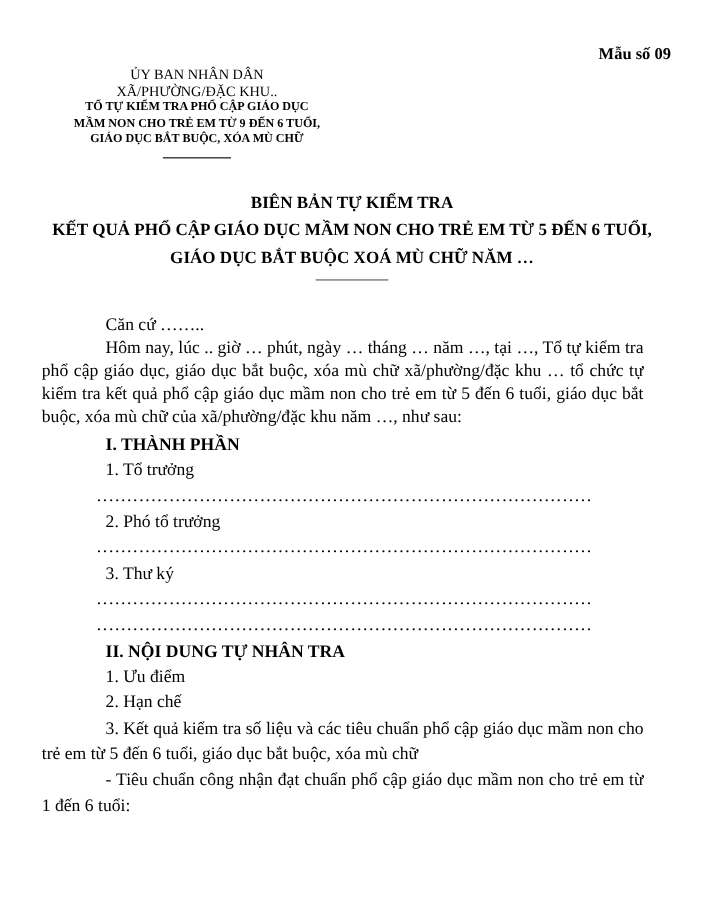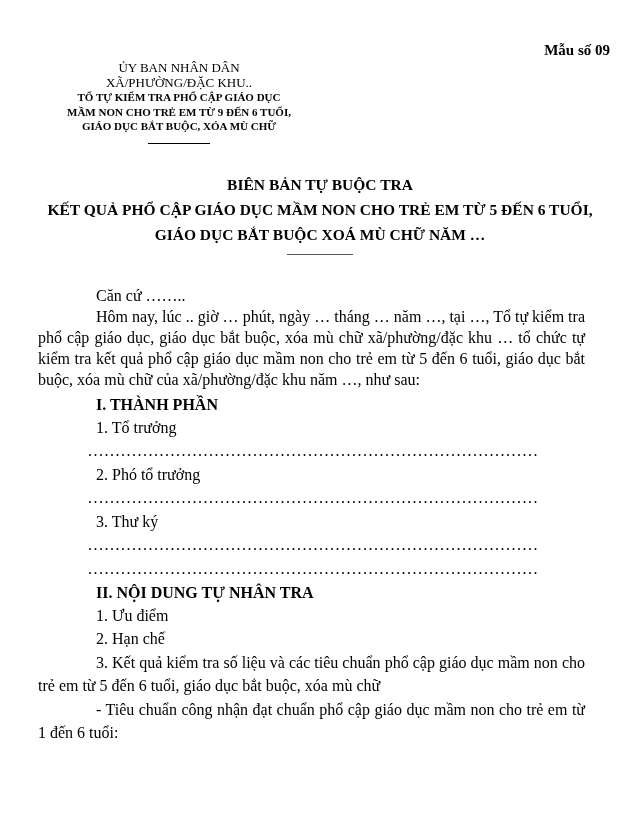--- a/index.html
+++ b/index.html
@@ -120,21 +120,21 @@
       <div class="hl-regular">ỦY BAN NHÂN DÂN</div>
       <div class="hl-regular">XÃ/PHƯỜNG/ĐẶC KHU..</div>
       <div class="hl-bold">TỔ TỰ KIỂM TRA PHỔ CẬP GIÁO DỤC</div>
       <div class="hl-bold">MẦM NON CHO TRẺ EM TỪ 9 ĐẾN 6 TUỔI,</div>
       <div class="hl-bold">GIÁO DỤC BẮT BUỘC, XÓA MÙ CHỮ</div>
       <div class="rule rule-left"></div>
     </div>
   </div>
 
   <div class="title-block">
-    <div class="title-line">BIÊN BẢN TỰ BUỘC TRA</div>
+    <div class="title-line">BIÊN BẢN TỰ KIỂM TRA</div>
     <div class="title-line">KẾT QUẢ PHỔ CẬP GIÁO DỤC MẦM NON CHO TRẺ EM TỪ 5 ĐẾN 6 TUỔI,</div>
     <div class="title-line">GIÁO DỤC BẮT BUỘC XOÁ MÙ CHỮ NĂM …</div>
     <div class="rule rule-title"></div>
   </div>
 
   <div class="doc-body">
     <p class="para">Căn cứ ……..</p>
     <p class="para justify">Hôm nay, lúc .. giờ … phút, ngày … tháng … năm …, tại …, Tổ tự kiểm tra phổ cập giáo dục, giáo dục bắt buộc, xóa mù chữ xã/phường/đặc khu … tổ chức tự kiểm tra kết quả phổ cập giáo dục mầm non cho trẻ em từ 5 đến 6 tuổi, giáo dục bắt buộc, xóa mù chữ của xã/phường/đặc khu năm …, như sau:</p>
 
     <p class="sec-heading sec1">I. THÀNH PHẦN</p>

